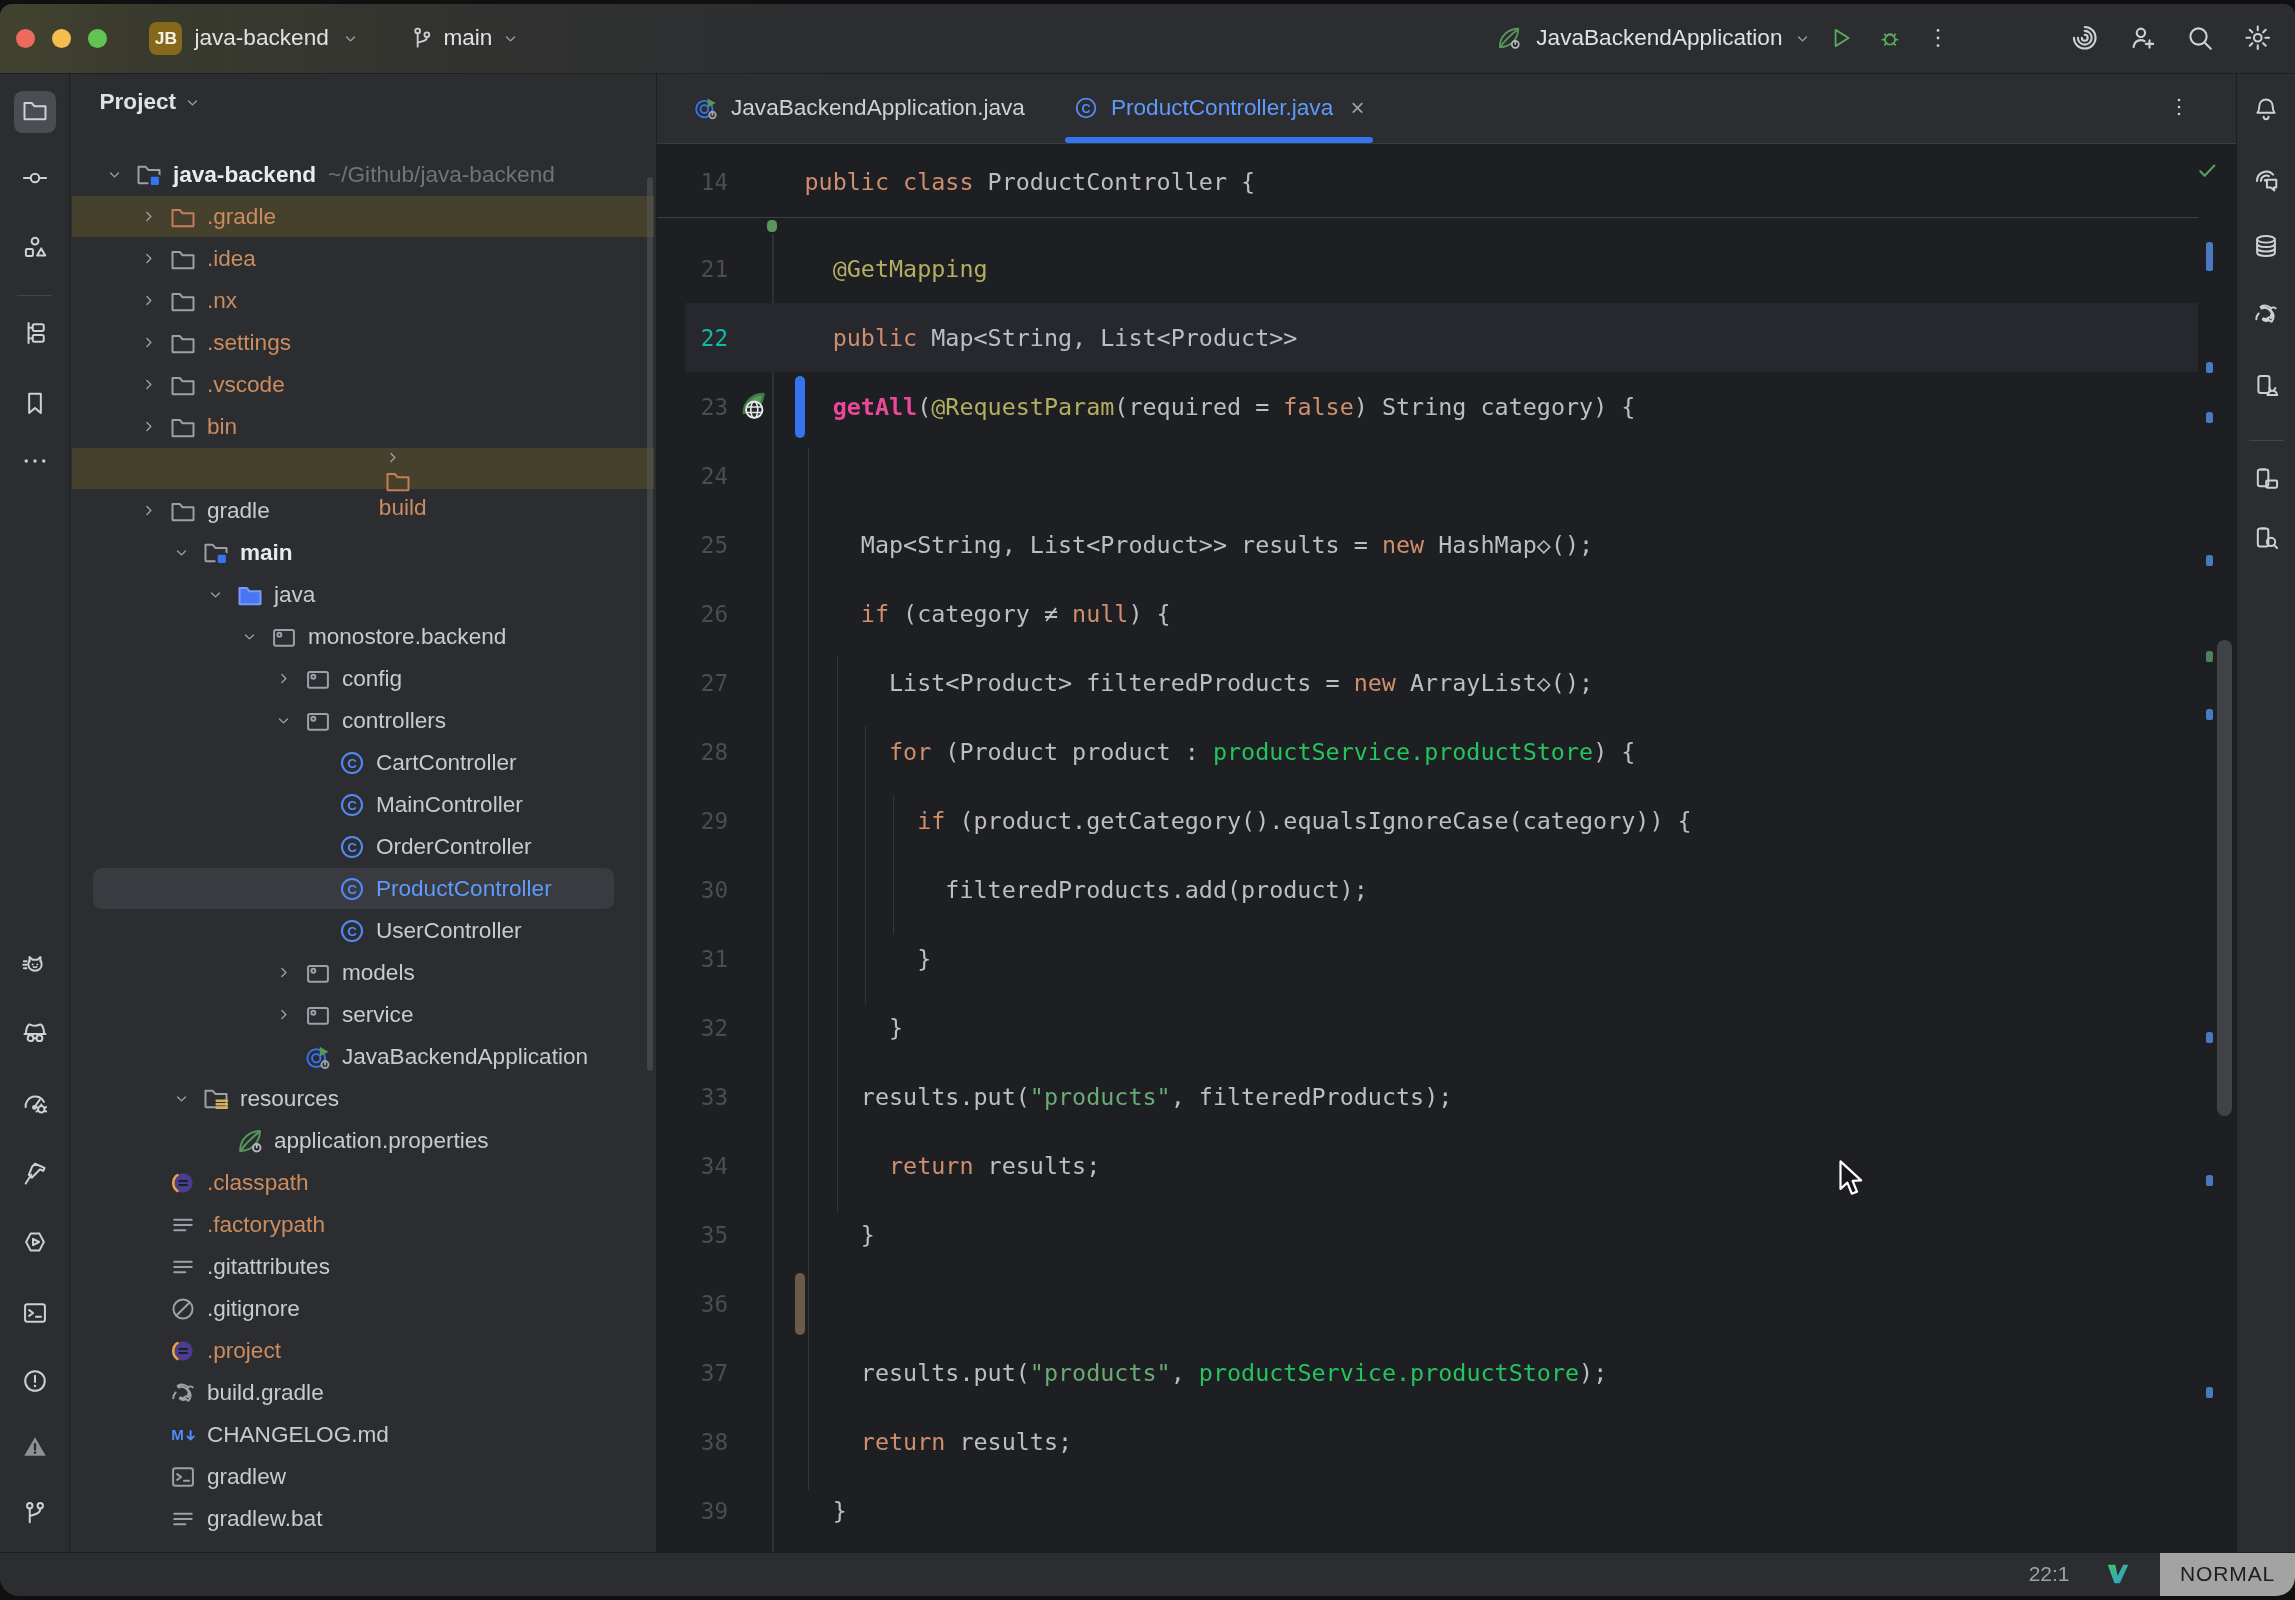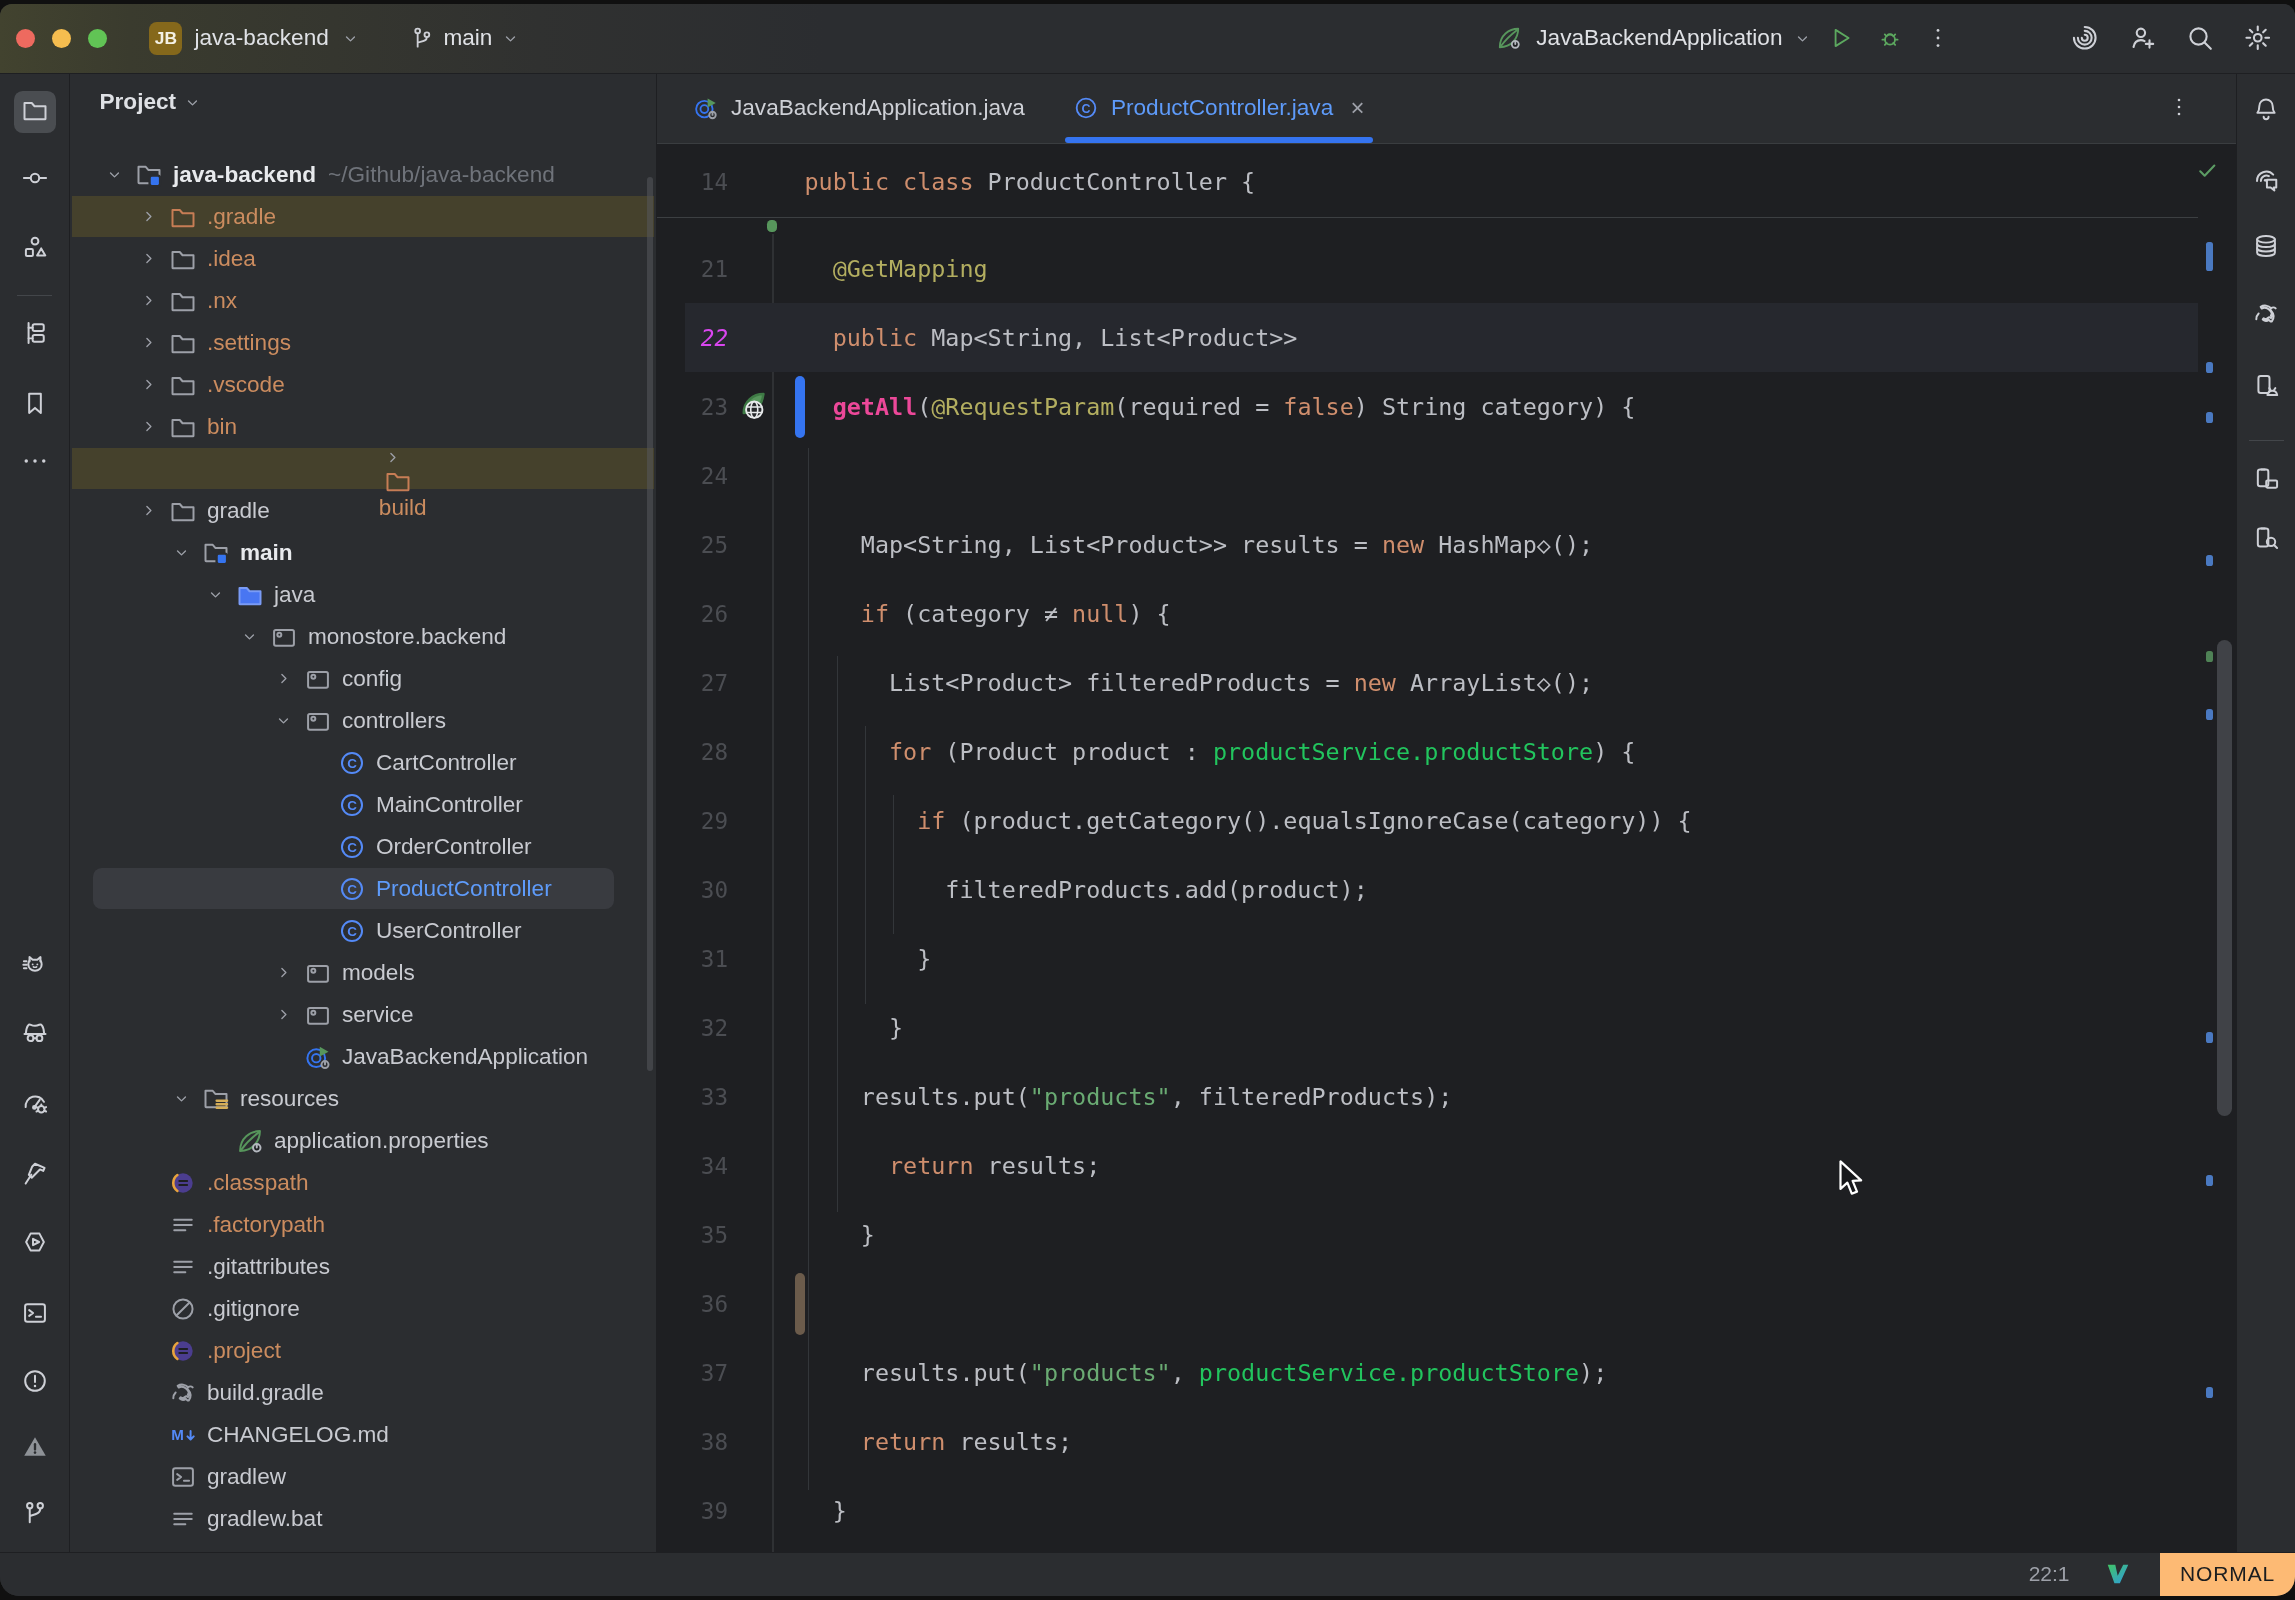--- a/index.html
+++ b/index.html
@@ -73,21 +73,21 @@
   #tabKebab svg{width:24px;height:24px;}
   
   #codeArea{position:absolute;left:0;top:69px;right:0;bottom:0;font-family:"DejaVu Sans Mono","Liberation Mono",monospace;
     font-size:23.4px;}
   #gutterLine{position:absolute;left:115px;top:91px;bottom:0;width:1.7px;background:#2F3134;}
   .guide{position:absolute;width:1.3px;background:#33363A;}
   #lines{position:absolute;left:0;top:5.2px;right:38px;}
   .cl{position:relative;height:69px;display:flex;align-items:center;margin-left:28px;}
   .cl.caret{background:#26282E;}
   .ln{width:43px;text-align:right;color:#4B4D52;flex:0 0 auto;font-size:22.6px;}
-  .cl.caret .ln{color:#d946ef;font-style:italic;}
+  .cl.caret .ln{color:#14b8a6;}
   .gslot{width:73px;flex:0 0 auto;display:flex;align-items:center;padding-left:7px;box-sizing:border-box;}
   .gslot svg{width:35px;height:35px;}
   .vcsbar{position:absolute;left:110px;top:3.5px;bottom:3.5px;width:9.6px;border-radius:5.2px;}
   .vcsbar.mod{background:#3574F0;}
   .vcsbar.muted{background:#6B5B4B;}
   .codetxt{white-space:pre;color:#BCBEC4;}
   .tk-k{color:#CF8E6D;} .tk-p{color:#BCBEC4;} .tk-a{color:#B3AE60;}
   .tk-s{color:#6AAB73;} .tk-f{color:#22c55e;} .tk-m{color:#ec4899;font-weight:bold;}
   #foldsep{position:relative;height:16.5px;border-top:1.7px solid #3C3F42;}
   #foldsep .add{position:absolute;left:110px;top:2.6px;height:12px;width:9.6px;border-radius:4.3px;background:#57965C;}
@@ -95,21 +95,21 @@
   #inspectOk{position:absolute;top:85px;right:17.4px;width:22.6px;height:22.6px;color:#5C9C64;}
   #inspectOk svg{width:100%;height:100%;}
   .stripeMark{position:absolute;right:22.6px;width:7.8px;border-radius:2.6px;}
   #edScroll{position:absolute;right:4.3px;top:566px;width:14.8px;height:476px;border-radius:7.8px;background:#47494D;opacity:.85;}
   
   #statusbar{position:absolute;left:0;bottom:0;width:100%;height:43px;background:#2B2D30;
     border-top:0.9px solid #1E1F22;display:flex;align-items:center;justify-content:flex-end;}
   #caretPos{color:#9DA0A8;font-size:21px;margin-right:35px;}
   #vimIcon{width:26px;height:26px;margin-right:29.5px;}
   #vimIcon svg{width:100%;height:100%;}
-  #modeBadge{width:135px;height:100%;background:#fdba74;color:#1B1D1F;font-size:21px;letter-spacing:0.9px;
+  #modeBadge{width:135px;height:100%;background:#a3a3a3;color:#1B1D1F;font-size:21px;letter-spacing:0.9px;
     display:flex;align-items:center;justify-content:center;border-radius:0 0 17.4px 0;}
   
   #cursor{position:absolute;left:1835px;top:1160px;width:33px;height:38px;z-index:50;pointer-events:none;}
 </style>
 </head>
 <body>
 
 <div id="window">
 
   <div id="titlebar">

